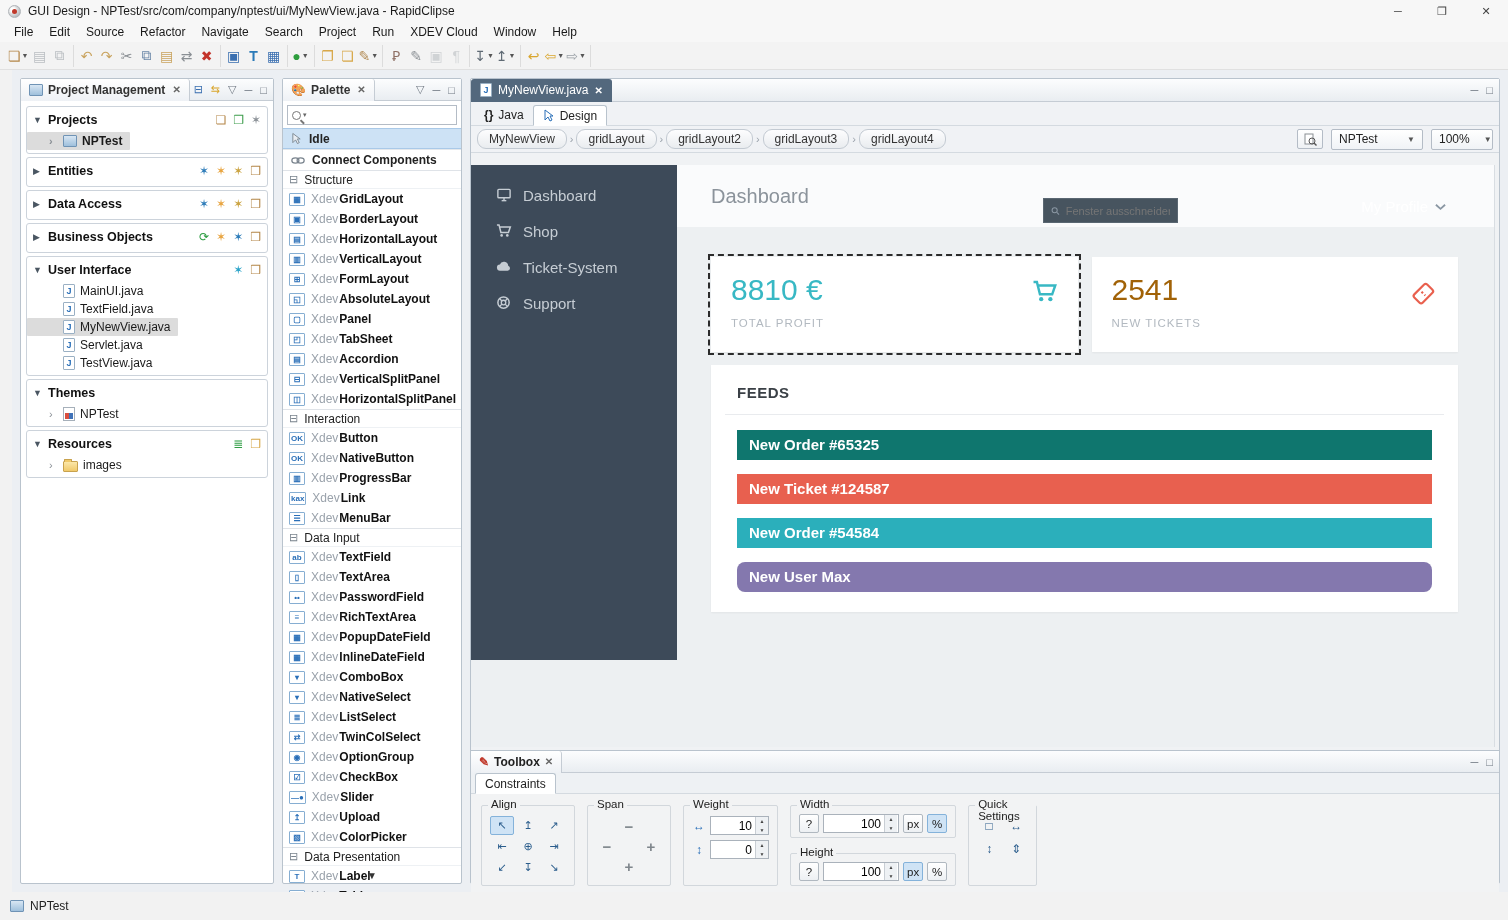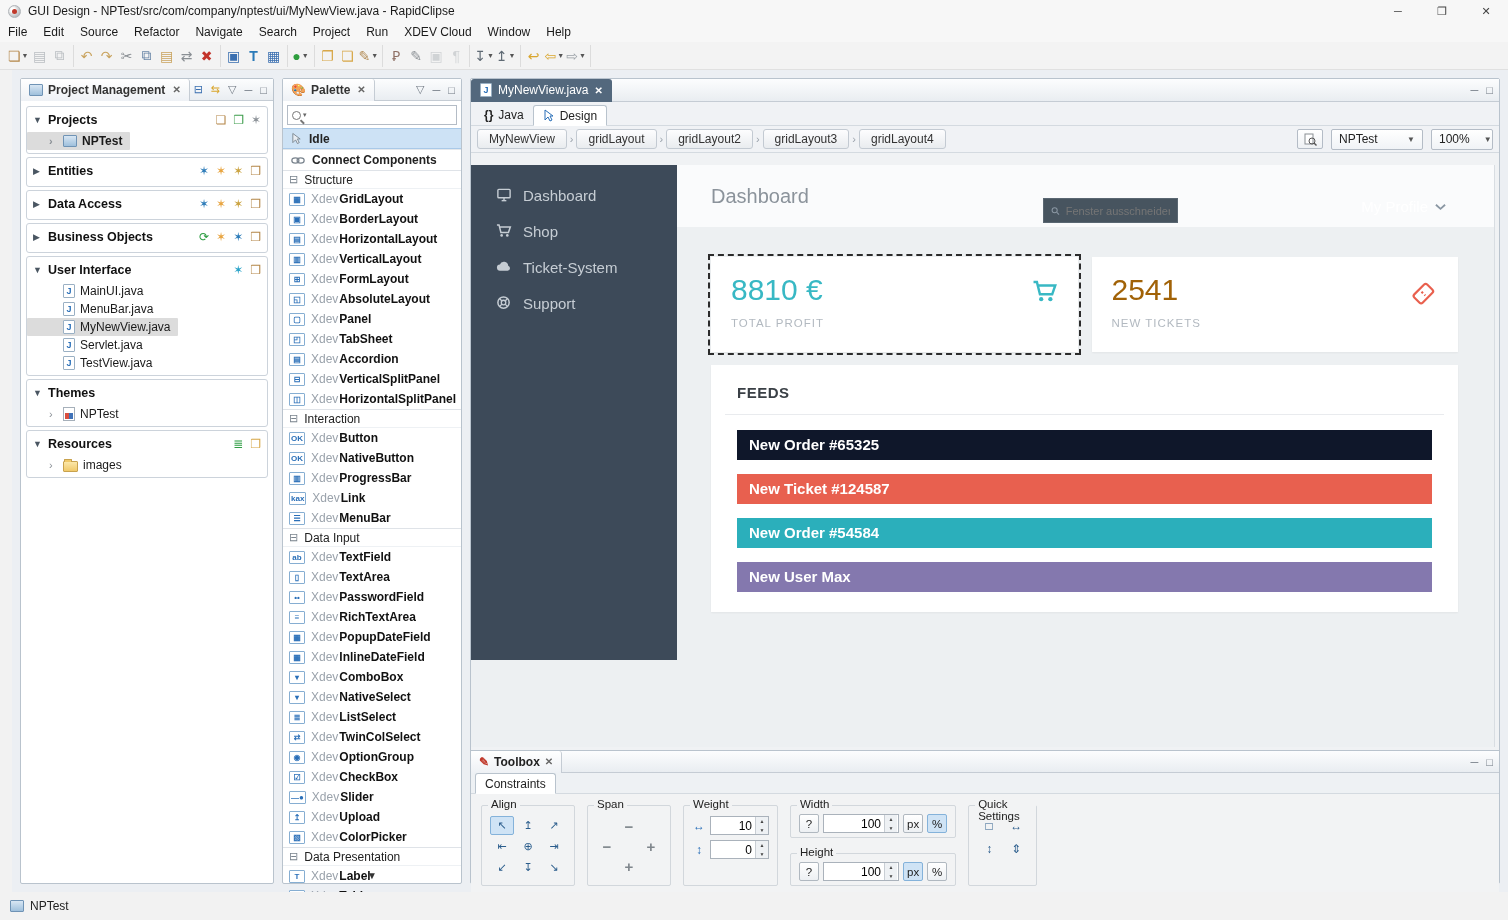--- a/index.html
+++ b/index.html
@@ -7,21 +7,21 @@
   body { font-family:"Liberation Sans", sans-serif; background:#f2f2f2; color:#222; font-size:12px; }
 
   
   .titlebar { height:22px; background:#f7f7f7; display:flex; align-items:center; padding-left:8px; gap:7px; }
   .app-logo { width:13px; height:13px; border-radius:50%; background:radial-gradient(circle at 35% 35%, #fff 20%, #d8dadc 45%, #9aa0a6 100%); border:1px solid #b0b4b8; position:relative; }
   .app-logo::after { content:""; position:absolute; left:3px; top:3px; width:5px; height:5px; border-radius:50%; background:#c0392b; }
   .title-text { font-size:12px; color:#1a1a1a; }
   .win-controls { margin-left:auto; display:flex; height:22px; }
   .win-btn { width:44px; display:flex; align-items:center; justify-content:center; font-size:11px; color:#444; cursor:default; }
 
-  .menubar { height:20px; background:#f7f7f7; display:flex; align-items:center; padding-left:0; }
+  .menubar { height:20px; background:#f7f7f7; display:flex; align-items:center; padding-left:6px; }
   .menu-item { padding:2px 8px; font-size:12px; color:#1a1a1a; border-radius:2px; }
 
   .toolbar { height:28px; background:#f3f3f3; border-bottom:1px solid #e0e0e0; display:flex; align-items:center; padding-left:4px; }
   .tb-group { display:flex; align-items:center; padding:0 3px; border-right:1px solid #dcdcdc; height:22px; }
   .tb-btn { min-width:20px; height:22px; display:flex; align-items:center; justify-content:center; font-size:14px; border-radius:2px; padding:0 1px; }
   .tb-btn.disabled { opacity:.38; }
   .tb-dd { font-size:7px; color:#555; margin-left:1px; }
 
   
   .workbench { position:absolute; top:70px; left:12px; right:0; height:822px; background:#eceff3; }
@@ -71,21 +71,21 @@
   
   .editor-area { position:absolute; left:458px; top:8px; right:8px; bottom:8px; display:flex; flex-direction:column; background:#f0f2f4; border:1px solid #b9c3cd; border-radius:2px; }
   .etab-row { height:23px; background:linear-gradient(#fcfdfe,#e9edf1); border-bottom:1px solid #c5ccd4; display:flex; align-items:center; }
   .etab { height:23px; background:#53687d; color:#fff; display:flex; align-items:center; gap:6px; padding:0 9px; border-radius:3px 3px 0 0; font-size:12px; }
   .etab .x { color:#fff; font-weight:bold; font-size:10px; }
   .subtab-row { height:24px; background:#f0f2f5; display:flex; align-items:flex-end; padding-left:4px; border-bottom:1px solid #d4dae0; }
   .subtab { height:21px; display:flex; align-items:center; gap:5px; padding:0 9px; font-size:12px; color:#222; }
   .subtab.active { background:#fff; border:1px solid #b9c3cd; border-bottom:1px solid #fff; border-radius:3px 3px 0 0; margin-bottom:-1px; }
   .brace { font-weight:bold; font-size:12px; color:#222; }
   .bc-row { height:27px; background:#f0f2f5; display:flex; align-items:center; padding:0 6px; gap:3px; border-bottom:1px solid #d4dae0; }
-  .crumb { background:linear-gradient(#fdfdfe,#e9ecef); border:1px solid #c3cad2; border-radius:3px; padding:2px 11px; font-size:12px; color:#333; }
+  .crumb { background:linear-gradient(#fdfdfe,#e9ecef); border:1px solid #c3cad2; border-radius:9px; padding:2px 11px; font-size:12px; color:#333; }
   .crumb-sep { color:#9aa2ab; font-size:11px; }
   .bc-right { margin-left:auto; display:flex; align-items:center; gap:8px; }
   .bc-btn { width:26px; height:20px; border:1px solid #b4bcc6; background:linear-gradient(#fff,#eef1f4); border-radius:2px; display:flex; align-items:center; justify-content:center; }
   .sel-box { height:21px; border:1px solid #b4bcc6; background:linear-gradient(#fff,#f0f3f6); border-radius:2px; display:flex; align-items:center; padding:0 7px; font-size:12px; color:#222; gap:14px; }
   .sel-box .dd { font-size:8px; color:#555; }
 
   
   .canvas { flex:1; position:relative; background:#f0f2f4; overflow:hidden; }
   .app { position:absolute; left:0; right:4px; top:12px; height:582px; background:#edf0f2; border-right:1px solid #d8dde2; }
   .app-header { height:87px; background:#3d4a59; display:flex; align-items:center; }
@@ -103,21 +103,21 @@
   .stats { display:flex; gap:14px; padding:30px 36px 0 34px; }
   .stat-card { flex:1; height:95px; background:#fff; position:relative; padding:16px 20px; box-shadow:0 1px 2px rgba(0,0,0,.05); }
   .stat-card.selected { outline:2px dashed #2b2b2b; outline-offset:1px; }
   .stat-value { font-size:30px; font-weight:300; }
   .stat-label { margin-top:10px; font-size:11.5px; letter-spacing:1px; color:#b2b9c0; }
   .stat-icon { position:absolute; right:20px; top:22px; }
   .feeds-card { margin:13px 36px 0 34px; background:#fff; padding:19px 26px 20px 26px; box-shadow:0 1px 2px rgba(0,0,0,.05); }
   .feeds-title { font-size:15px; font-weight:bold; color:#3a4046; letter-spacing:.5px; }
   .feeds-hr { height:1px; background:#e9ebee; margin:13px -12px 15px -12px; }
   .feed-bar { height:30px; line-height:30px; color:#fff; font-size:15px; font-weight:bold; padding-left:12px; margin-bottom:14px; }
-  .feed-bar:last-child { margin-bottom:0; }
+  .feed-bar:last-child { margin-bottom:0;border-radius:8px; }
 
   
   .toolbox { height:133px; border-top:1px solid #b9c3cd; background:#f2f4f6; display:flex; flex-direction:column; }
   .tbx-tabrow { height:22px; background:linear-gradient(#fcfdfe,#e9edf1); border-bottom:1px solid #c5ccd4; display:flex; align-items:center; }
   .tbx-tab { height:22px; display:flex; align-items:center; gap:5px; padding:0 8px; background:linear-gradient(#ffffff,#eef1f5); border-right:1px solid #c5ccd4; font-size:12px; font-weight:bold; border-radius:3px 3px 0 0; }
   .pencil { color:#c0392b; font-size:12px; }
   .tbx-subrow { height:21px; background:#eef1f4; display:flex; align-items:flex-end; padding-left:4px; border-bottom:1px solid #d4dae0; }
   .tbx-body { flex:1; display:flex; gap:12px; padding:6px 10px; background:#f2f3f4; }
   .group { border:1px solid #d2d7dc; border-radius:2px; position:relative; padding:10px 8px 4px 8px; margin-top:5px; }
   .group-label { position:absolute; top:-8px; left:6px; background:#f2f3f4; padding:0 3px; font-size:11.5px; color:#222; }
@@ -353,21 +353,21 @@
             </span>
           </div>
           <div class="tree-child">
             <span class="chev"></span>
             <span class="i-java">J</span>
             <span>MainUI.java</span>
           </div>
           <div class="tree-child">
             <span class="chev"></span>
             <span class="i-java">J</span>
-            <span>MenuBar.java</span>
+            <span>TextField.java</span>
           </div>
           <div class="tree-child sel">
             <span class="chev"></span>
             <span class="i-java">J</span>
             <span>MyNewView.java</span>
           </div>
           <div class="tree-child">
             <span class="chev"></span>
             <span class="i-java">J</span>
             <span>Servlet.java</span>
@@ -757,21 +757,21 @@
                         <rect x="8.5" y="5" width="11" height="17" rx="2" fill="none" stroke="#e9604e" stroke-width="2"></rect>
                         <line x1="11.5" y1="13.5" x2="16.5" y2="13.5" stroke="#e9604e" stroke-width="2" stroke-dasharray="2 2"></line>
                       </g>
                     </svg></span>
                 </div>
               </div>
             <div class="feeds-card">
               <div class="feeds-title">FEEDS</div>
               <div class="feeds-hr"></div>
               <div id="feeds">
-                  <div class="feed-bar" style="background: #0f172a; padding-left: 12px;">New Order #65325</div>
+                  <div class="feed-bar" style="background: #0f766e; padding-left: 12px;">New Order #65325</div>
                   <div class="feed-bar" style="background: rgb(232, 96, 79);">New Ticket #124587</div>
                   <div class="feed-bar" style="background: rgb(43, 175, 187);">New Order #54584</div>
                   <div class="feed-bar" style="background: rgb(132, 120, 174);">New User Max</div>
                 </div>
             </div>
           </div>
         </div>
       </div>
     </div>
 

